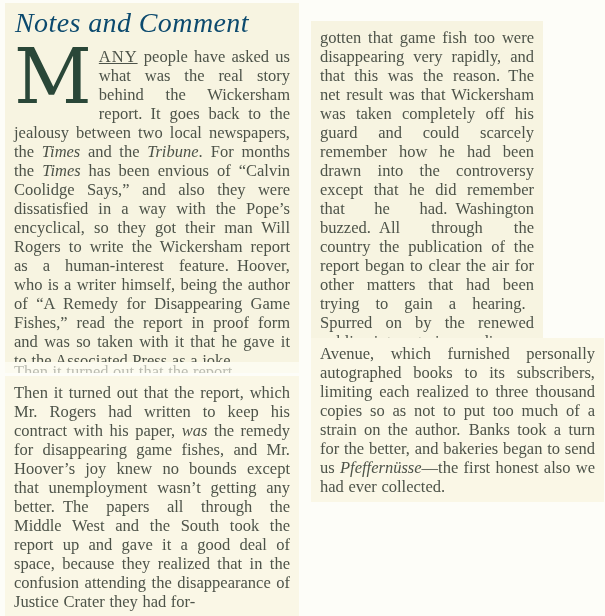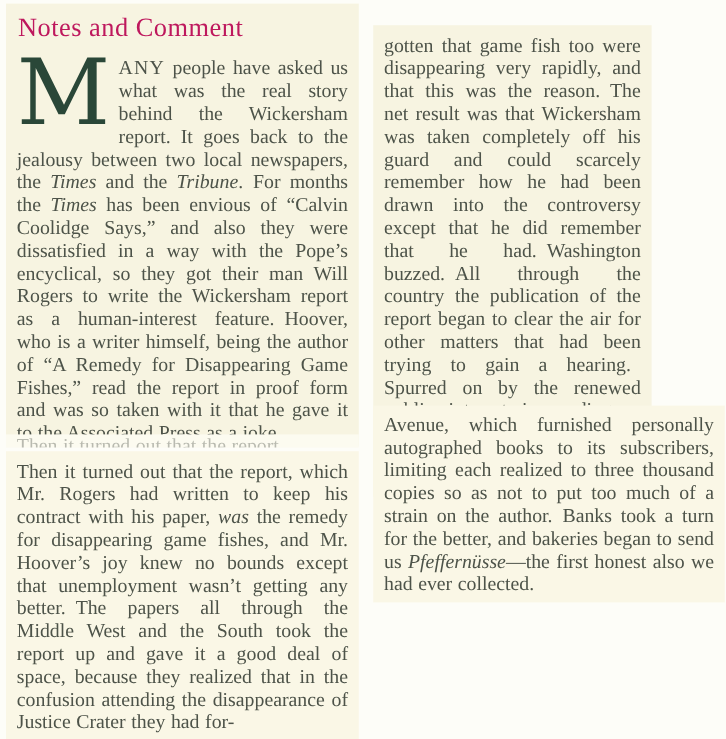--- a/index.html
+++ b/index.html
@@ -24,38 +24,40 @@
     background: #faf7e6;
   }
   .body-text {
     font-size: 16.5px;
     line-height: 19px;
     color: #4d5349;
     text-align: justify;
     word-spacing: 0.5px;
   }
   .article-title {
-    font-size: 22px;
+    font-style: italic;
+    font-size: 28px;
     line-height: 26px;
-    color: #be185d;
+    color: #0c4a6e;
     letter-spacing: 0.4px;
     margin: 0 0 11px 1px;
     font-weight: normal;
   }
   .drop-cap {
     float: left;
     font-family: "DejaVu Serif", serif;
     font-size: 76px;
     line-height: 56px;
     height: 56px;
     margin: 2px 7px 0 0;
     color: #2a4738;
   }
   .opening-caps {
     letter-spacing: 1px;
+    text-decoration: underline;
   }
   .seg-i {
     font-style: italic;
     margin-top: 42px;
   }
   .clipped-strip {
     position: absolute;
     left: 5px;
     top: 362px;
     width: 294px;

